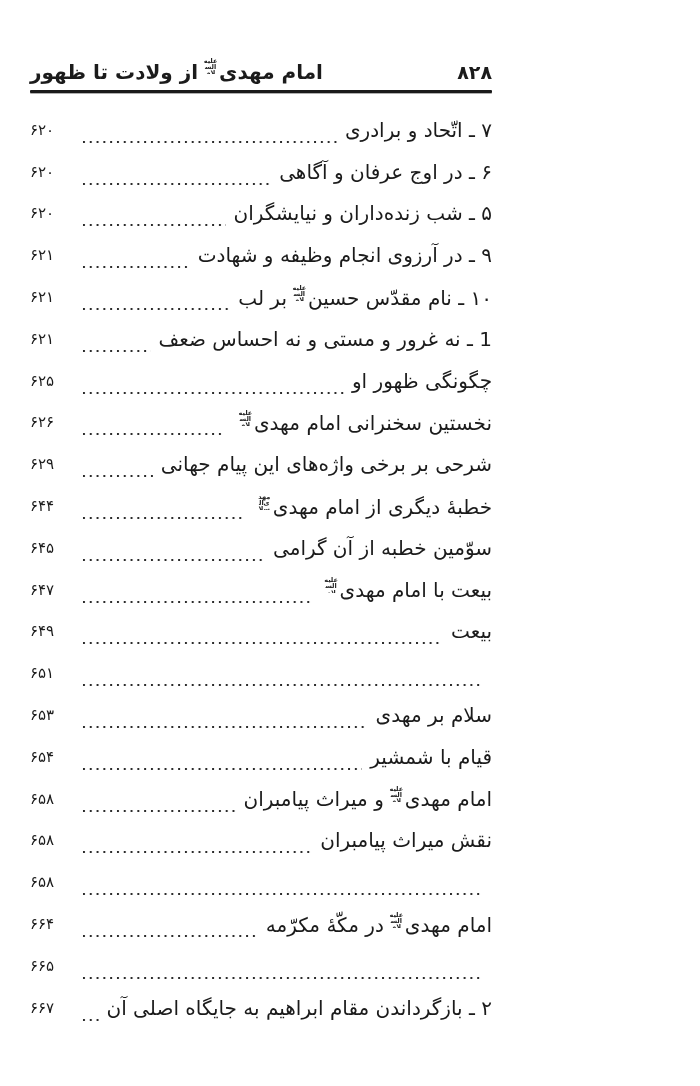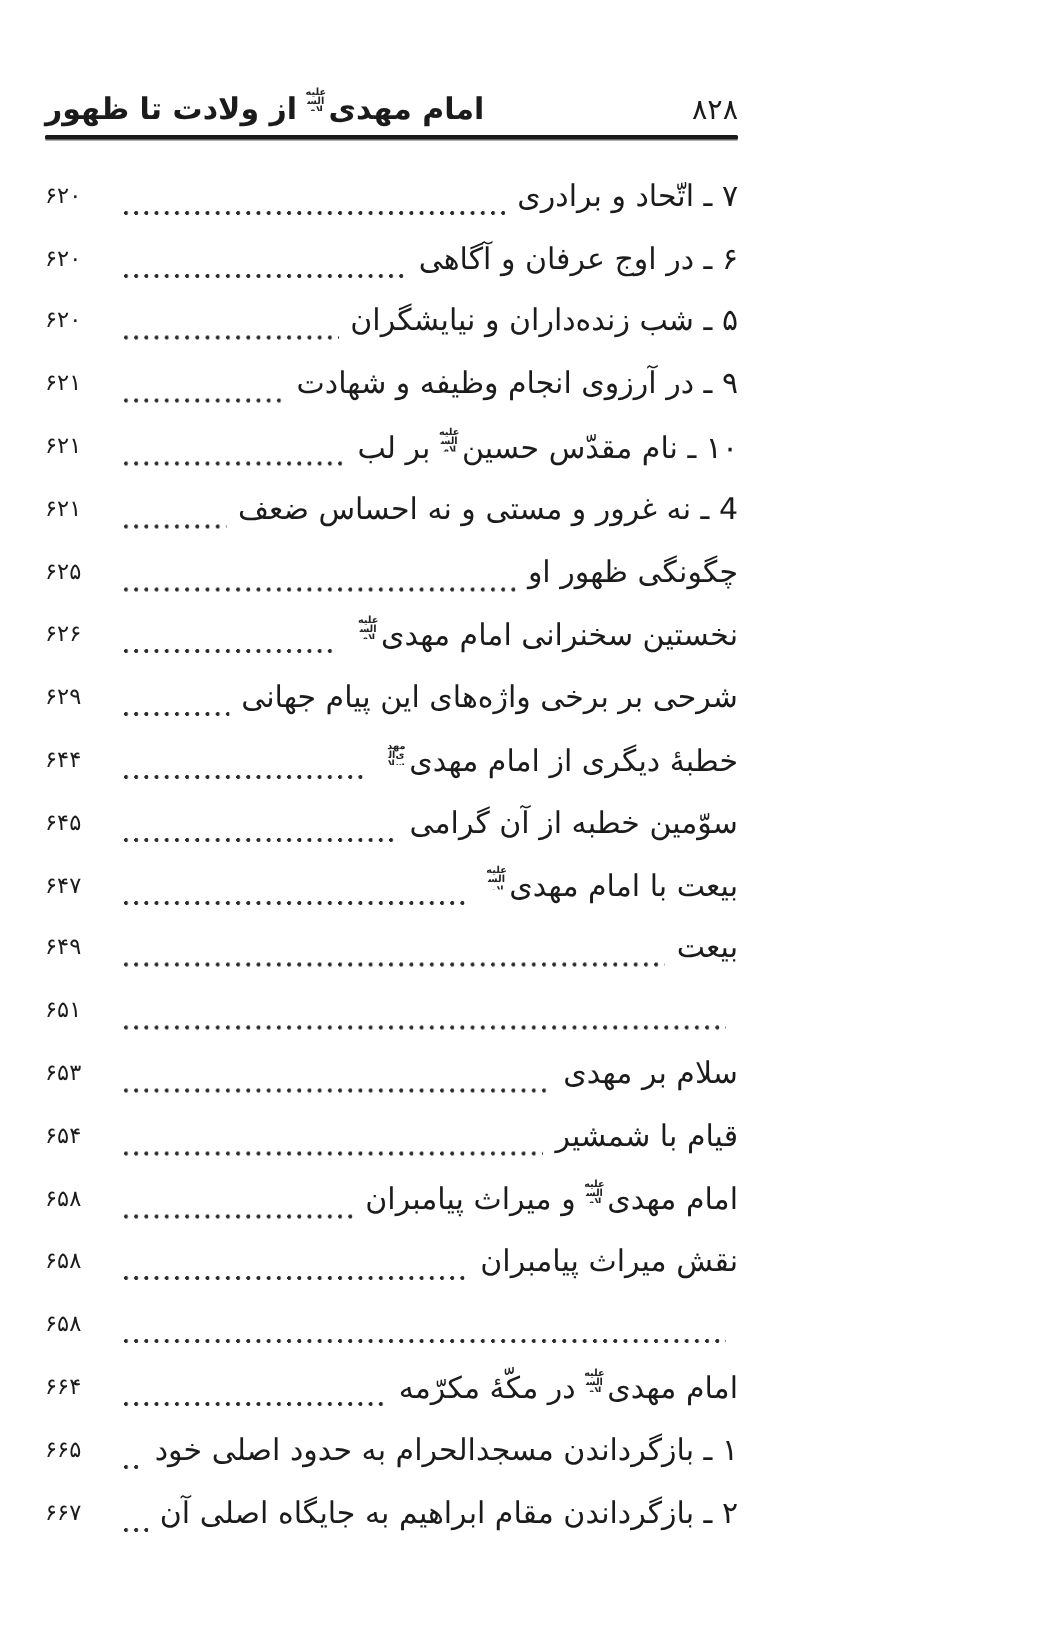--- a/index.html
+++ b/index.html
@@ -11,21 +11,21 @@
     box-sizing:border-box;width:580px;height:1086px;
     padding:58px 88px 4px 30px;background:#ffffff;
   }
   .header{
     display:flex;direction:ltr;justify-content:space-between;align-items:baseline;
   }
   .header-title{
     direction:rtl;font-size:20px;font-weight:bold;letter-spacing:-0.2px;white-space:nowrap;
   }
   .folio{
-    direction:rtl;font-size:19px;font-weight:normal;letter-spacing:1px;
+    direction:rtl;font-size:19px;font-weight:bold;letter-spacing:1px;
   }
   .rule{
     margin-top:6px;height:3px;background:#1a1a1a;border-radius:1px;
     box-shadow:0 1px 0 rgba(30,30,30,.35);
   }
   .toc{margin-top:16px;direction:rtl;}
   .row{
     display:flex;direction:rtl;align-items:center;height:41.8px;
   }
   .t{
@@ -88,21 +88,21 @@
     <span class="pg">۶۲۱</span>
   </div>
 
   <div class="row">
     <span class="t"><span>۱۰ ـ نام مقدّس حسین</span><span class="hon">علیه‌السلام</span><span>بر لب</span></span>
     <span class="leader"></span>
     <span class="pg">۶۲۱</span>
   </div>
 
   <div class="row">
-    <span class="t"><span>4 ـ نه غرور و مستی و نه احساس ضعف</span></span>
+    <span class="t"><span>1 ـ نه غرور و مستی و نه احساس ضعف</span></span>
     <span class="leader"></span>
     <span class="pg">۶۲۱</span>
   </div>
 
   <div class="row">
     <span class="t"><span>چگونگی ظهور او</span></span>
     <span class="leader"></span>
     <span class="pg">۶۲۵</span>
   </div>
 
@@ -176,21 +176,20 @@
     <span class="pg">۶۵۸</span>
   </div>
 
   <div class="row">
     <span class="t"><span>امام مهدی</span><span class="hon">علیه‌السلام</span><span>در مکّهٔ مکرّمه</span></span>
     <span class="leader"></span>
     <span class="pg">۶۶۴</span>
   </div>
 
   <div class="row">
-    <span class="t"><span>۱ ـ بازگرداندن مسجدالحرام به حدود اصلی خود</span></span>
     <span class="leader"></span>
     <span class="pg">۶۶۵</span>
   </div>
 
   <div class="row">
     <span class="t"><span>۲ ـ بازگرداندن مقام ابراهیم به جایگاه اصلی آن</span></span>
     <span class="leader"></span>
     <span class="pg">۶۶۷</span>
   </div>
 </div>

